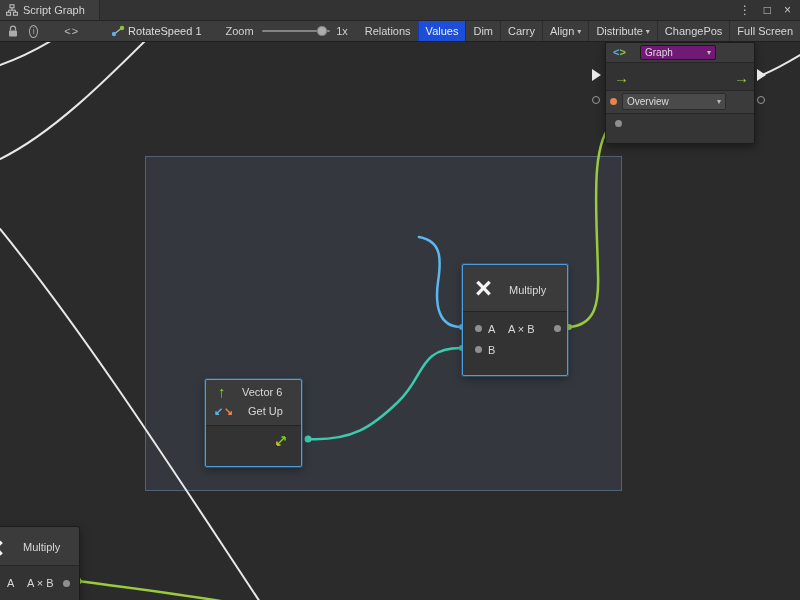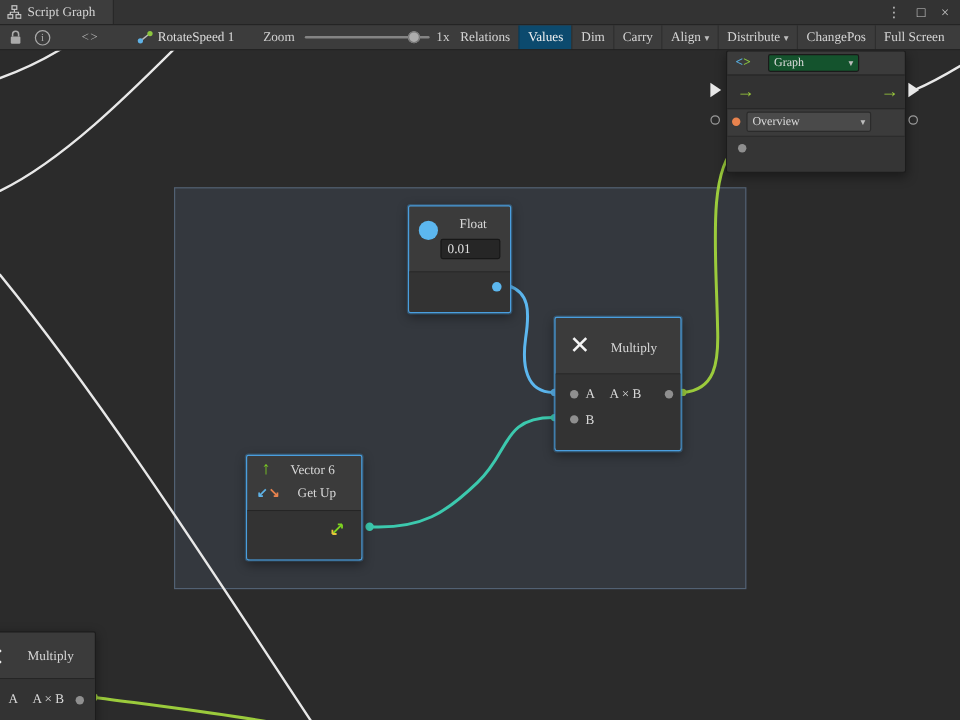--- a/index.html
+++ b/index.html
@@ -1,17 +1,17 @@
 <!DOCTYPE html>
 <html><head>
 <meta charset="utf-8">
 <style>
   *{margin:0;padding:0;box-sizing:border-box}
   html,body{width:800px;height:600px;overflow:hidden;background:#222}
-  #app{position:relative;width:800px;height:600px;font-family:Liberation Serif, serif;
+  #app{position:relative;width:800px;height:600px;font-family:Liberation Sans, sans-serif;
        font-size:11px;color:#D4D4D4;user-select:none;overflow:hidden}
 
   
   .titlebar{position:absolute;top:0;left:0;right:0;height:21px;background:#333333;
             border-bottom:1px solid #242424;display:flex;align-items:center;justify-content:space-between}
   .tab{height:100%;display:flex;align-items:center;gap:5px;padding:0 14px 0 6px;background:#3D3D3D;
        border-right:1px solid #282828}
   .win-controls{display:flex;align-items:center;gap:13px;padding-right:9px;color:#C6C6C6;font-size:12px}
   .win-controls span{cursor:default}
 
@@ -24,24 +24,24 @@
         color:#A9A9A9;font-size:9px;line-height:10px}
   .code{margin-left:26px;color:#BDBDBD;letter-spacing:1px}
   .machine{margin-left:32px;display:inline-flex;align-items:center;gap:3px}
   .graph-ref{color:#DCDCDC}
   .zoom-label{margin-left:24px;color:#CFCFCF}
   .slider{position:relative;margin-left:8px;width:104px;height:12px}
   .slider .track{position:absolute;top:5px;left:0;right:0;height:2px;background:#848484;border-radius:1px}
   .slider .handle{position:absolute;top:1px;left:calc(88% - 5px);width:10px;height:10px;border-radius:50%;
                   background:#ADADAD;box-shadow:inset 0 0 0 1px #777}
   .zoom-val{margin-left:6px;color:#CFCFCF}
-  .tb-buttons{display:flex;height:100%;margin-left:2px;align-items:stretch}
+  .tb-buttons{display:flex;height:100%;margin-left:10px;align-items:stretch}
   .tbtn{display:flex;align-items:center;gap:3px;padding:0 7px;border-left:1px solid rgba(0,0,0,.22);color:#D6D6D6}
   .tbtn:first-child{border-left:none}
-  .tbtn.active{background:#0c4a6e;color:#F0F0F0}
+  .tbtn.active{background:#1d4ed8;color:#F0F0F0}
   .caret{font-size:8px;color:#BDBDBD}
 
   
   .canvas{position:absolute;top:42px;left:0;width:800px;height:558px;background:#2B2B2B;overflow:hidden}
   .selection-rect{position:absolute;left:145px;top:114px;width:477px;height:335px;
                   background:rgba(115,150,190,.13);border:1px solid rgba(140,175,215,.35)}
   .wires{position:absolute;left:0;top:0;pointer-events:none}
 
   
   .node{position:absolute;background:#3B3B3B;border:1px solid #1C1C1C;border-radius:2px;
@@ -53,21 +53,21 @@
   .nx{position:absolute;color:#F4F4F4;font-size:29px;line-height:30px;font-weight:bold}
   .port-dot{position:absolute;width:7px;height:7px;border-radius:50%;background:#8F8F8F}
   .port-dot.blue{background:#5CB7EF;width:8px;height:8px}
   .port-dot.orange{background:#E8834E}
   .port-hollow{position:absolute;width:8px;height:8px;border-radius:50%;border:1.5px solid #999;background:transparent}
   .flow-tri{position:absolute;width:0;height:0;border-top:6px solid transparent;border-bottom:6px solid transparent;
             border-left:9px solid #E8E8E8}
   .flow-arrow{position:absolute;font-size:15px;font-weight:bold;color:#9BCB3C;line-height:15px}
   .vfield{position:absolute;background:#262626;border:1px solid #171717;border-radius:2px;
           display:flex;align-items:center;padding:0 5px;color:#E0E0E0}
-  .dd{position:absolute;display:flex;align-items:center;justify-content:space-between;background:#14532d;
+  .dd{position:absolute;display:flex;align-items:center;justify-content:space-between;background:#701a75;
       border:1px solid #1A1A1A;border-radius:2px;padding:0 4px;font-size:10px;color:#DCDCDC}
   .dd.light{background:#4A4A4A;border-color:#2B2B2B}
   .float-circle{position:absolute;width:16px;height:16px;border-radius:50%;background:#5CB7EF}
   .br-blue{color:#58B0E3;font-weight:bold}
   .br-green{color:#8CC63F;font-weight:bold}
   .arr-up{position:absolute;color:#7ED321;font-weight:bold;font-size:15px;line-height:15px}
   .arr-in{position:absolute;color:#5FB2E6;font-weight:bold;font-size:11px;line-height:11px}
   .arr-out{position:absolute;color:#E8834E;font-weight:bold;font-size:11px;line-height:11px}
 </style>
 </head>
@@ -163,30 +163,20 @@
       <circle cx="308" cy="397" r="3.5" fill="#3CC9AE"></circle>
       <circle cx="462" cy="306" r="3" fill="#3CC9AE"></circle>
 
       <path d="M 569 285 C 596 283, 599 260, 598 232 C 597 172, 589 100, 614 80" fill="none" stroke-width="2.5" stroke-linecap="round" stroke="#9BCB3C"></path>
       <circle cx="569" cy="285" r="3" fill="#9BCB3C"></circle>
 
       <path d="M 78 539 C 122 545, 182 552, 238 562" fill="none" stroke-width="2.5" stroke-linecap="round" stroke="#9BCB3C"></path>
       <circle cx="78" cy="539" r="3.5" fill="#9BCB3C"></circle>
     </svg>
 
-    <div class="node selected" style="left:340px;top:129px;width:86px;height:90px">
-      <span class="float-circle" style="left:8px;top:12px"></span>
-      <span class="ntext" style="left:42px;top:8px">Float</span>
-      <div class="vfield" style="left:26px;top:27px;width:50px;height:17px">
-        <span>0.01</span>
-      </div>
-      <div class="nfooter" style="top:54px">
-        <span class="port-dot blue" style="right:7px;top:8px"></span>
-      </div>
-    </div>
 
     <div class="node selected" style="left:462px;top:222px;width:106px;height:112px">
       <span class="nx" style="left:12px;top:8px">×</span>
       <span class="ntext" style="left:46px;top:18px">Multiply</span>
       <div class="nfooter" style="top:46px">
         <span class="port-dot" style="left:12px;top:13px"></span>
         <span class="ntext" style="left:25px;top:10px">A</span>
         <span class="ntext" style="left:45px;top:10px">A × B</span>
         <span class="port-dot" style="left:91px;top:13px"></span>
         <span class="port-dot" style="left:12px;top:34px"></span>

